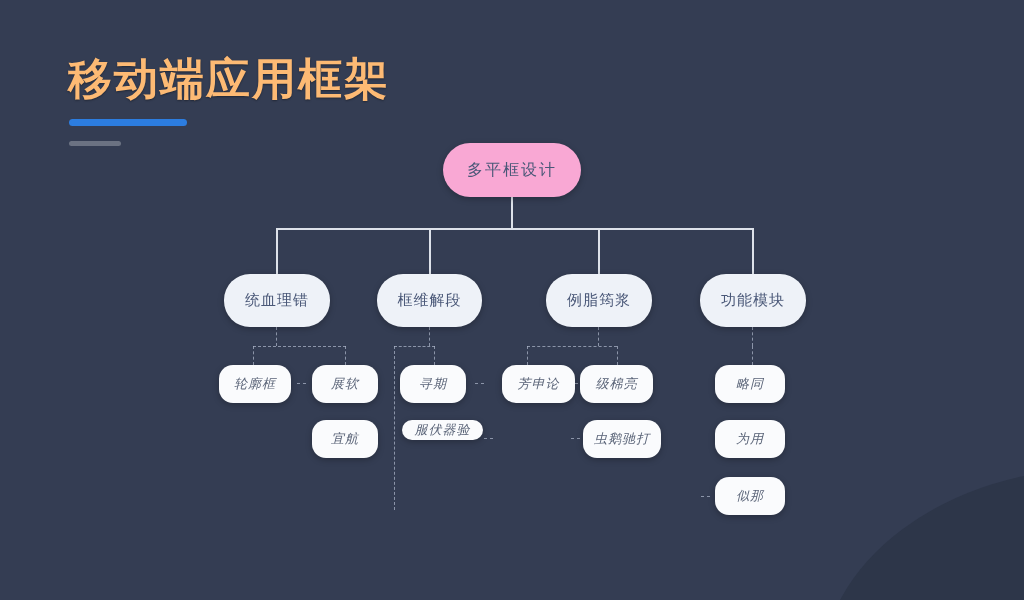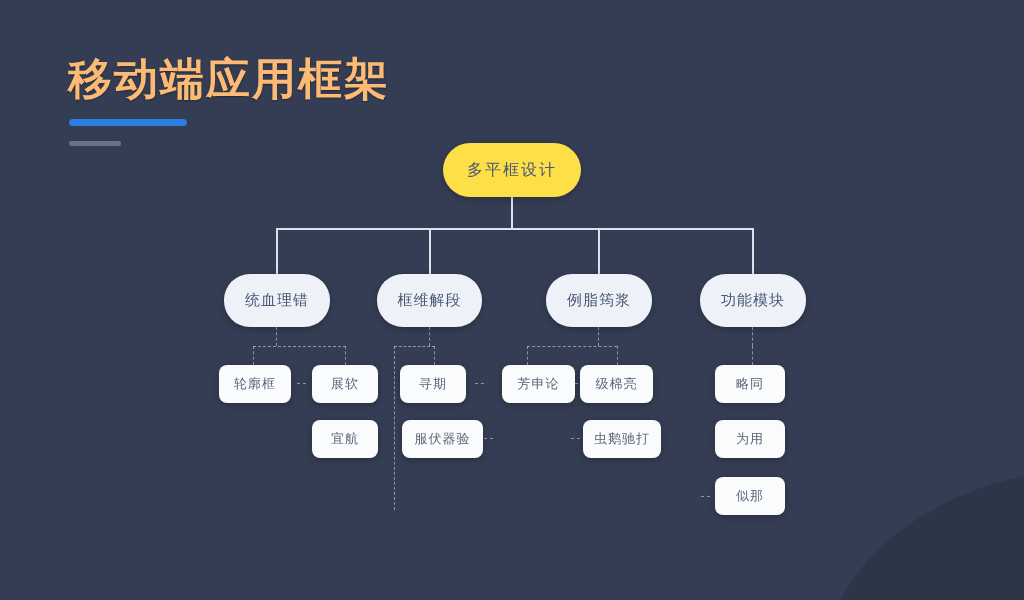--- a/index.html
+++ b/index.html
@@ -24,23 +24,23 @@
   }
   .muted-bar {
     position:absolute; left:69px; top:141px; width:52px; height:5px;
     border-radius:2.5px; background:#7d8492; opacity:.75;
   }
   .node {
     position:absolute; display:flex; align-items:center; justify-content:center;
     background:#f1f4f9; color:#4a5878;
     box-shadow:0 2px 6px rgba(0,0,0,.25);
   }
-  .root-node { border-radius:28px; font-size:16px; letter-spacing:2px; background:#fde047; }
+  .root-node { border-radius:28px; font-size:16px; letter-spacing:2px; background:#f9a8d4; }
   .branch-node { border-radius:26px; font-size:15px; letter-spacing:1px; background:#eef2f8; }
-  .leaf-node { border-radius:8px; font-size:13px; color:#5a6478; background:#fafbfd; letter-spacing:1px; }
+  .leaf-node { border-radius:14px; font-size:13px; color:#5a6478; background:#fafbfd; letter-spacing:1px;font-style:italic; }
   .line { position:absolute; background:#dde2ea; }
   .dash-v { position:absolute; border-left:1px dashed rgba(170,179,197,.75); width:0; }
   .dash-h { position:absolute; border-top:1px dashed rgba(170,179,197,.75); height:0; }
 </style>
 </head>
 <body>
 
 <div class="stage">
 
   <div class="corner-wave"></div>
@@ -104,21 +104,21 @@
   <div class="node leaf-node" style="left:312px; top:365px; width:66px; height:38px;text-align:right;">
     <span>展软</span>
   </div>
   <div class="node leaf-node" style="left:312px; top:420px; width:66px; height:38px;">
     <span>宜航</span>
   </div>
 
   <div class="node leaf-node" style="left:400px; top:365px; width:66px; height:38px;">
     <span>寻期</span>
   </div>
-  <div class="node leaf-node" style="left:402px; top:420px; width:81px; height:38px;">
+  <div class="node leaf-node" style="left:402px; top:420px; width:81px; height:20px;">
     <span>服伏器验</span>
   </div>
 
   <div class="node leaf-node" style="left:490px; top:365px; width:73px; height:38px;margin-left:12px;">
     <span>芳申论</span>
   </div>
   <div class="node leaf-node" style="left:580px; top:365px; width:73px; height:38px;">
     <span>级棉亮</span>
   </div>
   <div class="node leaf-node" style="left:583px; top:420px; width:78px; height:38px;">

